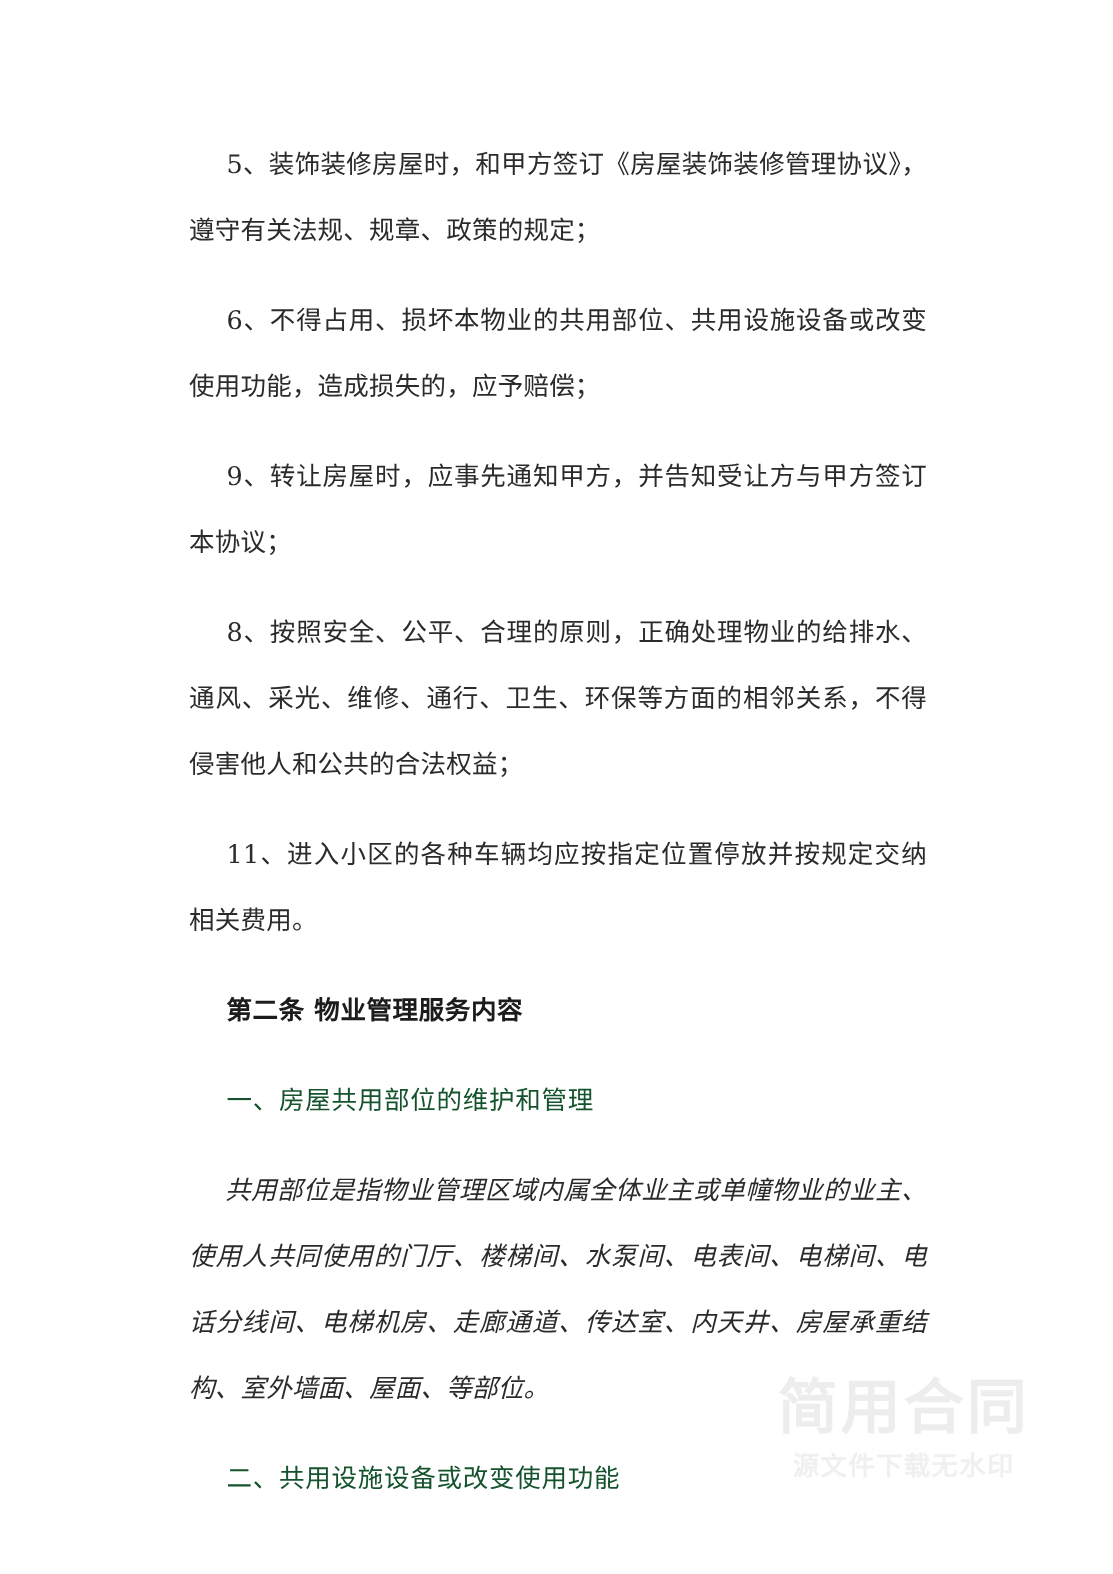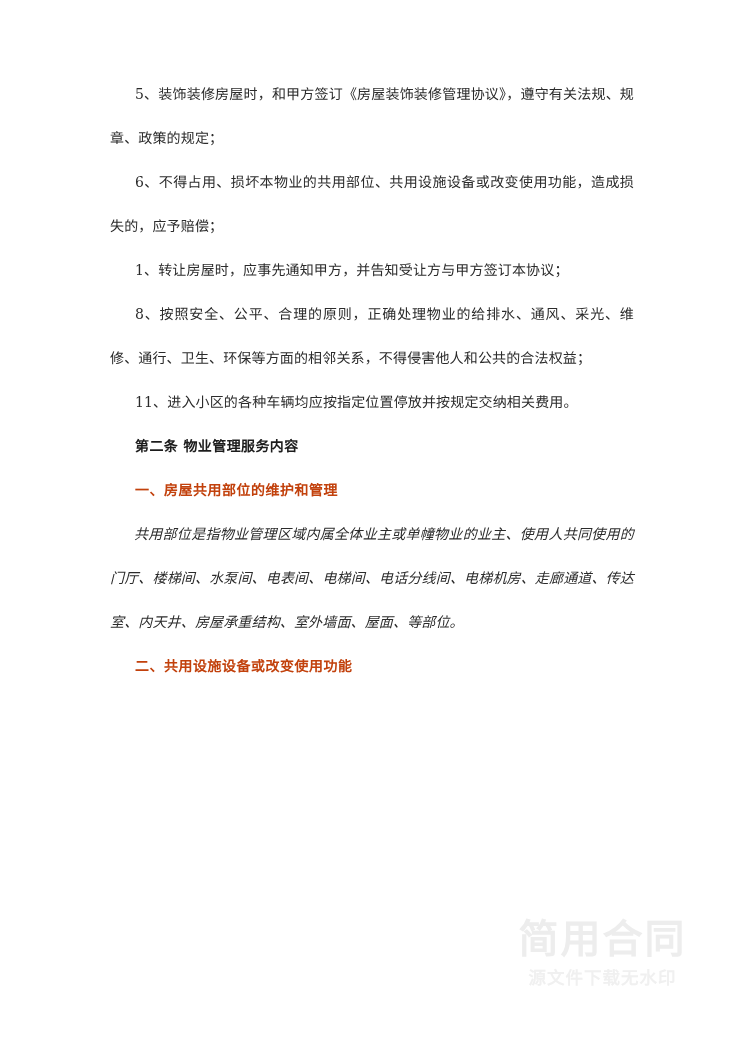--- a/index.html
+++ b/index.html
@@ -19,45 +19,45 @@
     overflow: hidden;
     box-sizing: border-box;
   }
   #doc-body {
     position: absolute;
     left: 110px;
     top: 72px;
     width: 524px;
   }
   .para {
-    margin: 0;
-    font-size: 14px;
+    margin: 16px;
+    font-size: 17px;
     line-height: 44px;
     color: #2b2b2b;
     text-indent: 24px;
     text-align: justify;
     text-justify: inter-ideograph;
     letter-spacing: 0.15px;
     word-break: break-all;
     font-weight: 400;
   }
   .para.clause {
     text-indent: 25px;
   }
   .para.section-title {
     font-weight: 700;
     text-indent: 25px;
     letter-spacing: 0.4px;
     color: #1c1c1c;
   }
   .para.subsection {
-    font-weight: 700;
+    font-weight: 400;
     text-indent: 25px;
     letter-spacing: 0.5px;
-    color: #c2410c;
+    color: #14532d;
   }
   .para.flow {
     text-indent: 24px;
     font-style: italic;
   }
   
   #watermark {
     position: absolute;
     left: 505px;
     top: 915px;
@@ -87,21 +87,21 @@
   }
 </style>
 </head>
 <body>
 
 <div id="page">
 
   <div id="doc-body">
       <p class="para clause">5、装饰装修房屋时，和甲方签订《房屋装饰装修管理协议》，遵守有关法规、规章、政策的规定；</p>
       <p class="para clause">6、不得占用、损坏本物业的共用部位、共用设施设备或改变使用功能，造成损失的，应予赔偿；</p>
-      <p class="para clause">1、转让房屋时，应事先通知甲方，并告知受让方与甲方签订本协议；</p>
+      <p class="para clause">9、转让房屋时，应事先通知甲方，并告知受让方与甲方签订本协议；</p>
       <p class="para clause">8、按照安全、公平、合理的原则，正确处理物业的给排水、通风、采光、维修、通行、卫生、环保等方面的相邻关系，不得侵害他人和公共的合法权益；</p>
       <p class="para clause">11、进入小区的各种车辆均应按指定位置停放并按规定交纳相关费用。</p>
       <p class="para section-title">第二条  物业管理服务内容</p>
       <p class="para subsection">一、房屋共用部位的维护和管理</p>
       <p class="para flow">共用部位是指物业管理区域内属全体业主或单幢物业的业主、使用人共同使用的门厅、楼梯间、水泵间、电表间、电梯间、电话分线间、电梯机房、走廊通道、传达室、内天井、房屋承重结构、室外墙面、屋面、等部位。</p>
       <p class="para subsection">二、共用设施设备或改变使用功能</p>
     </div>
 
   <div id="watermark">
     <div class="wm-main">简用合同</div>

